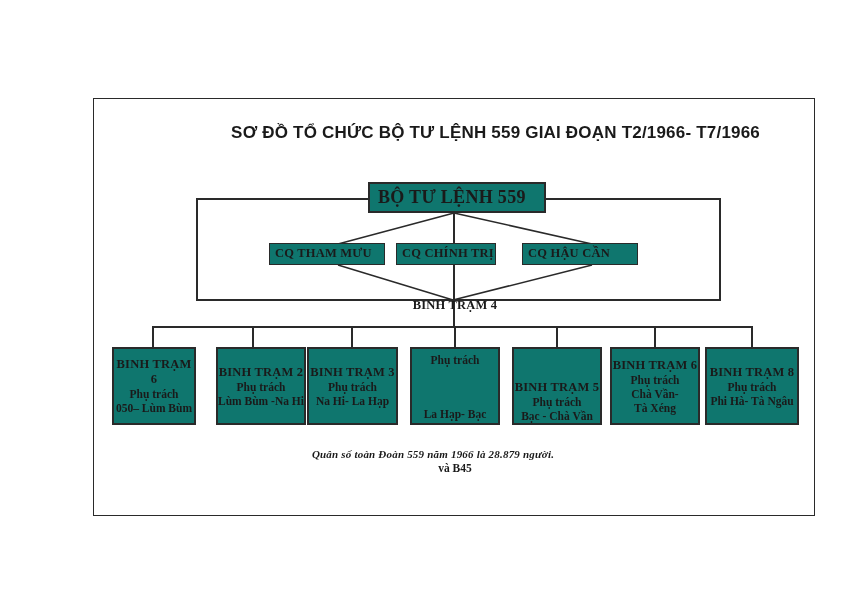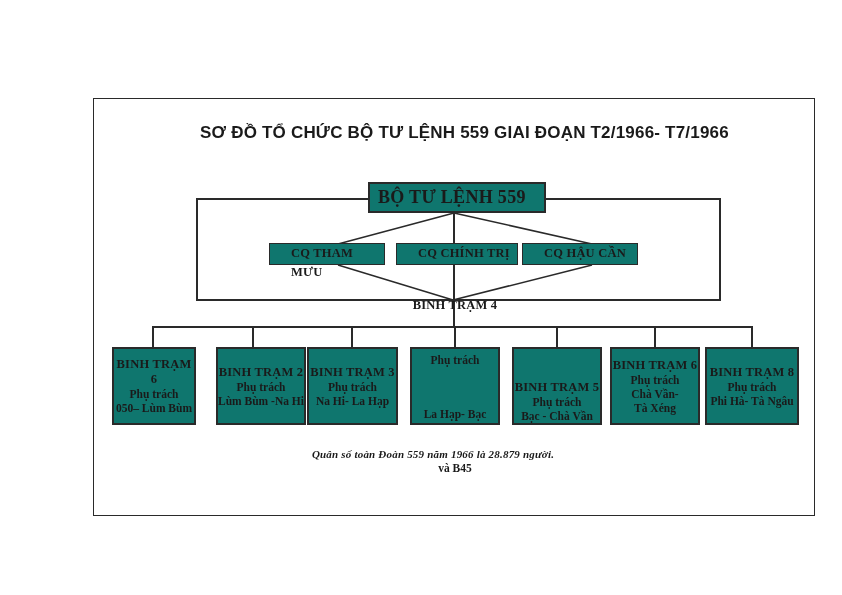--- a/index.html
+++ b/index.html
@@ -5,39 +5,39 @@
   html,body{margin:0;padding:0;background:#ffffff;}
   .canvas{
     position:relative;width:842px;height:595px;background:#ffffff;overflow:hidden;
     font-family:"Liberation Serif", serif;color:#1a1a1a;
   }
   .outer-border{
     position:absolute;left:93px;top:98px;width:720px;height:416px;
     border:1.5px solid #2a2a2a;background:transparent;
   }
   .chart-title{
-    position:absolute;left:200px;top:123px;width:560px;text-align:left;
+    position:absolute;left:200px;top:123px;width:560px;text-align:right;
     font-family:"Liberation Sans", sans-serif;font-weight:bold;font-size:17px;
     letter-spacing:0.2px;white-space:nowrap;
   }
   svg.connectors{position:absolute;left:0;top:0;z-index:1;}
   .node{
     position:absolute;background:#0f766e;border:2px solid #2a2a2a;
     box-sizing:border-box;z-index:2;font-weight:bold;
   }
   .root-node{
     left:368px;top:182px;width:178px;height:31px;
     font-size:18px;line-height:27px;padding-left:8px;letter-spacing:0.3px;
   }
   .dept-node{
     height:22px;top:243px;border-width:1.5px;
-    font-size:12.5px;line-height:19px;padding-left:21px;letter-spacing:0.2px;
+    font-size:12.5px;line-height:19px;padding-left:5px;letter-spacing:0.2px;
   }
   .dept-1{left:269px;width:116px;}
-  .dept-2{left:396px;width:122px;}
+  .dept-2{left:396px;width:100px;}
   .dept-3{left:522px;width:116px;}
   .bt-node{
     top:347px;height:78px;display:flex;flex-direction:column;
     justify-content:center;align-items:center;text-align:center;
   }
   .bt-title{font-size:12.5px;line-height:15px;letter-spacing:0.2px;}
   .bt-line{font-size:11.5px;line-height:14px;}
   .footnote{
     position:absolute;left:233px;top:448px;width:400px;text-align:center;
     font-size:11px;font-weight:bold;font-style:italic;letter-spacing:0.2px;

